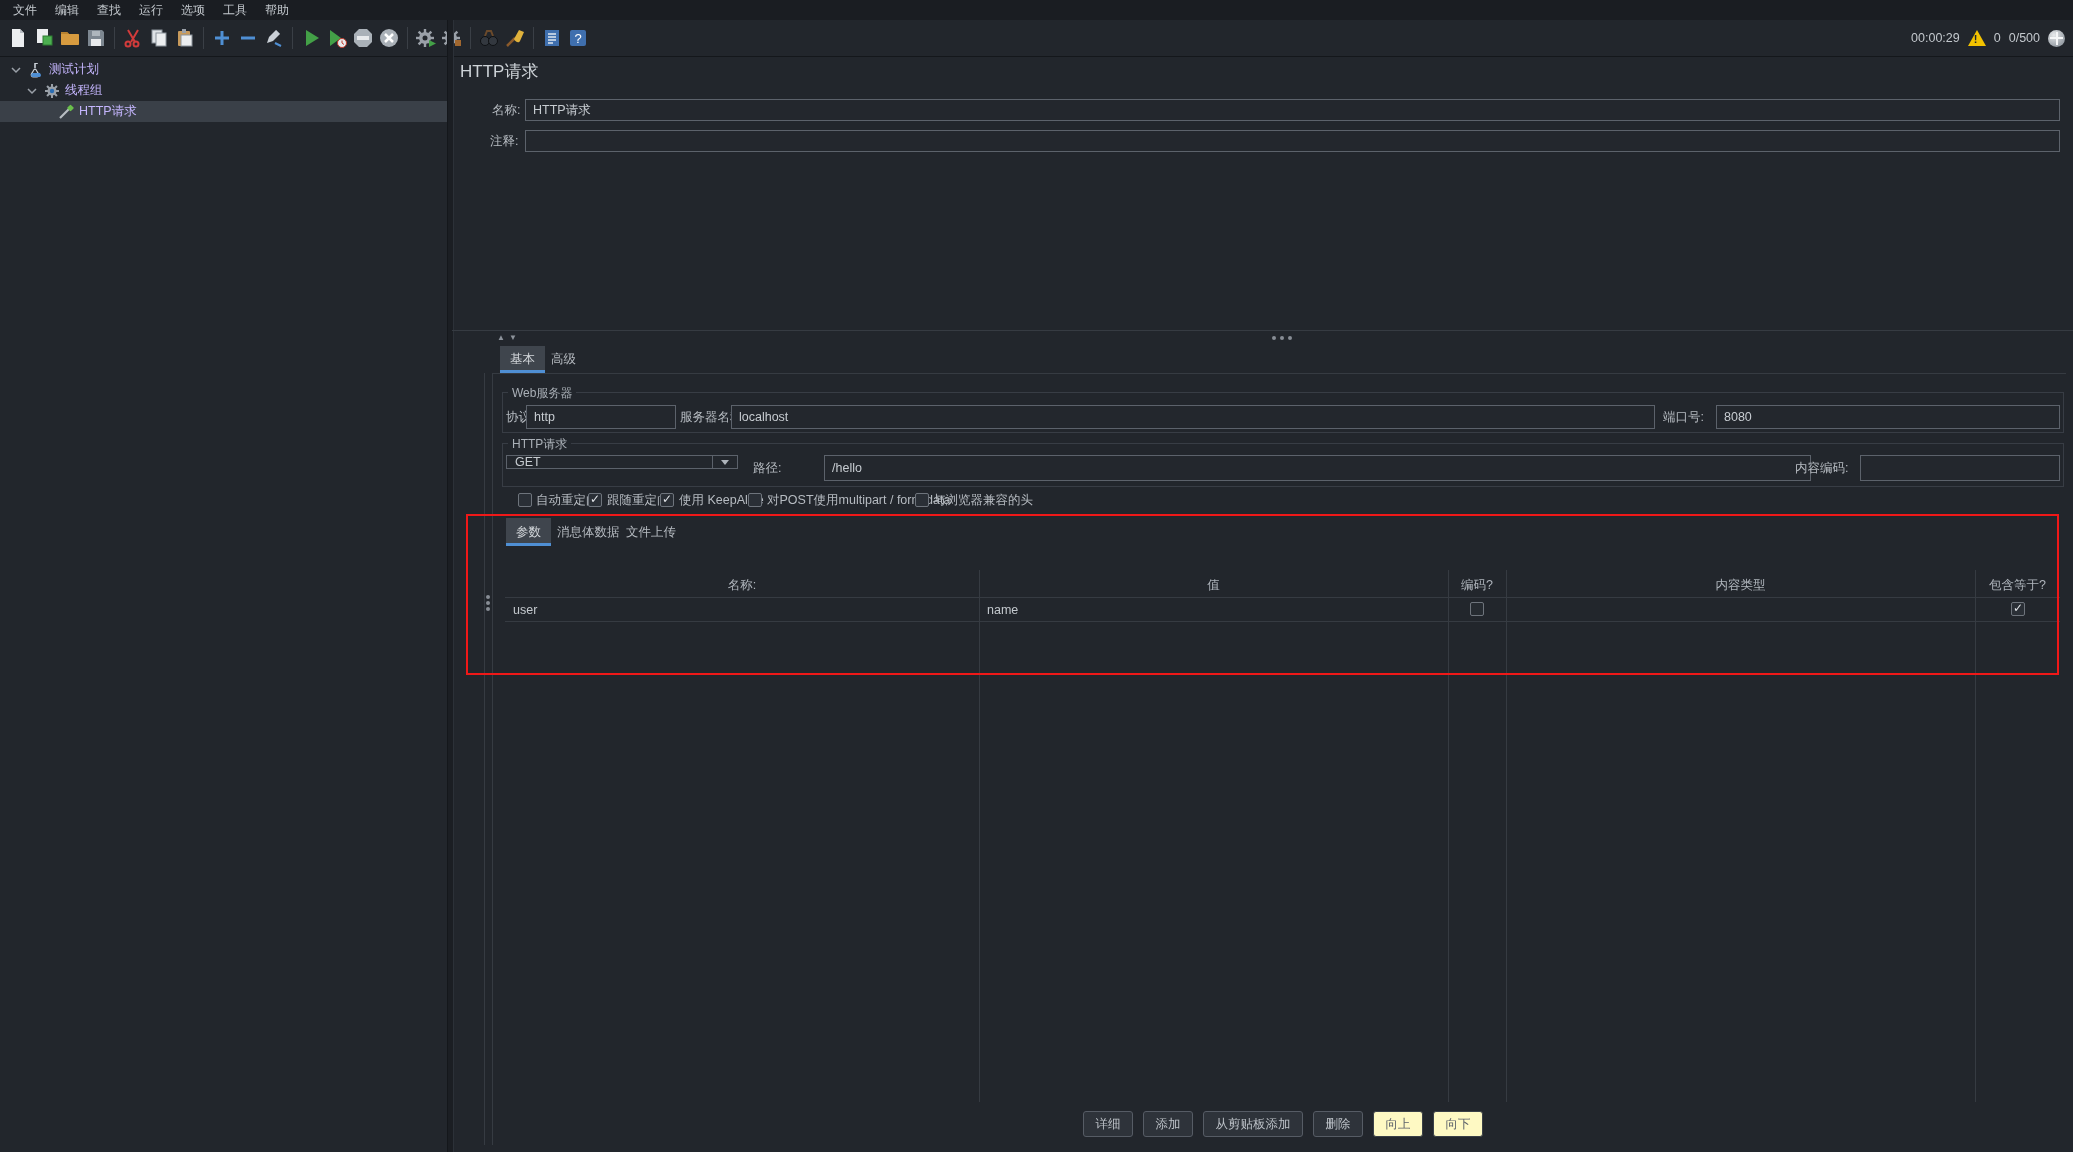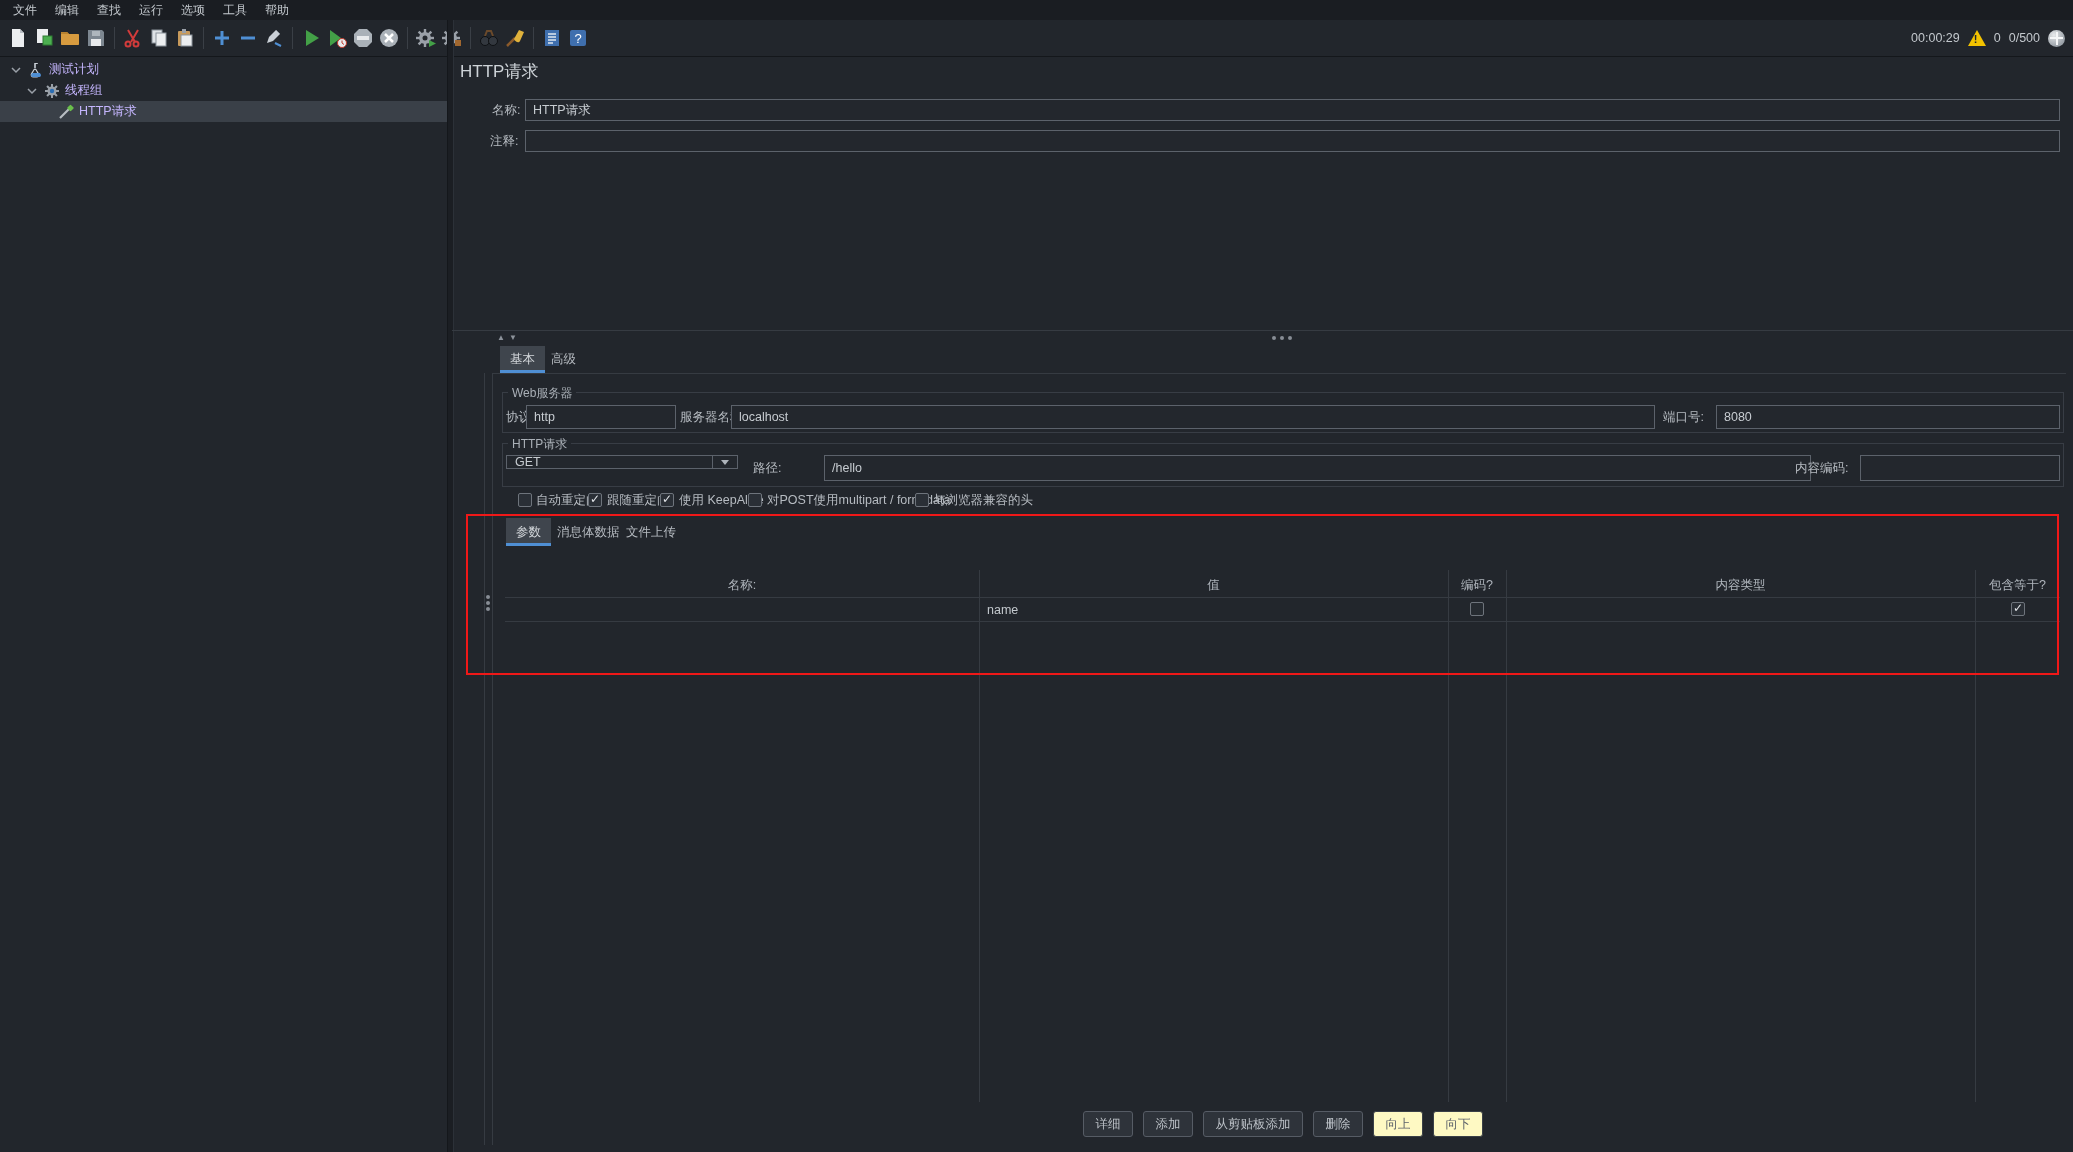--- a/index.html
+++ b/index.html
@@ -343,20 +343,21 @@
   <div class="thead" style="left:1506px;top:574px;width:469px;">内容类型</div>
   <div class="thead" style="left:1975px;top:574px;width:85px;">包含等于?</div>
 
   <div class="vline" style="left:979px;top:570px;height:532px;"></div>
   <div class="vline" style="left:1448px;top:570px;height:532px;"></div>
   <div class="vline" style="left:1506px;top:570px;height:532px;"></div>
   <div class="vline" style="left:1975px;top:570px;height:532px;"></div>
   <div class="hline" style="left:505px;top:597px;width:1555px;"></div>
   <div class="hline" style="left:505px;top:621px;width:1555px;"></div>
 
+  <div class="tcell" style="left:513px;top:599px;width:460px;">user</div>
   <div class="tcell" style="left:987px;top:599px;width:455px;">name</div>
   <span class="cb" style="left:1470px;top:602px;background:#262b31;"></span>
   <span class="cb checked" style="left:2011px;top:602px;"></span>
 
   <span class="vdots" style="left:486px;top:595px;"></span>
 
   <div id="red-rect"></div>
 
   <div class="btn2" style="left:1083px;top:1111px;width:50px;">详细</div>
   <div class="btn2" style="left:1143px;top:1111px;width:50px;">添加</div>

